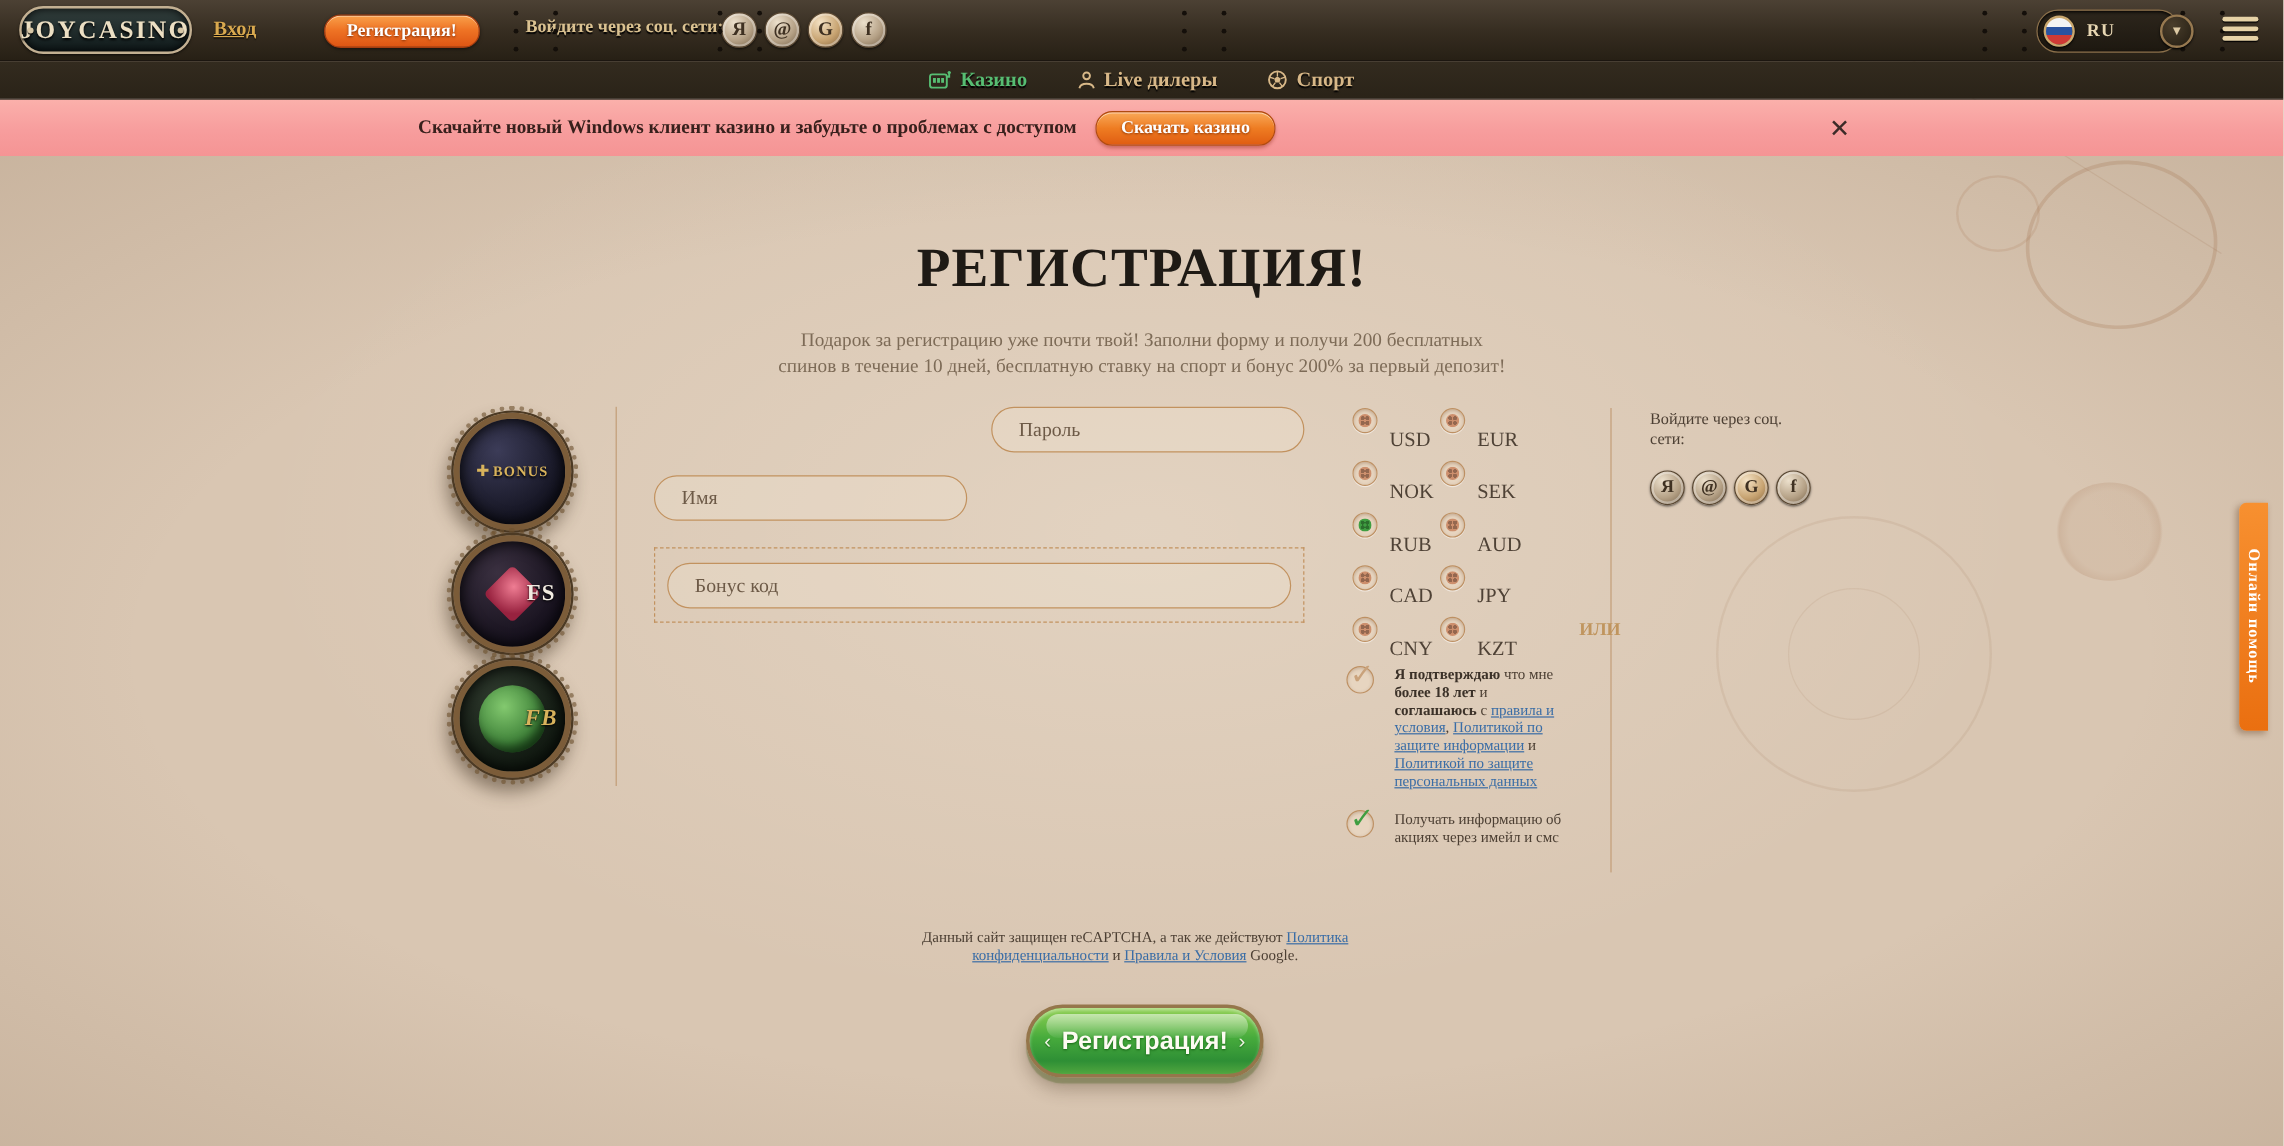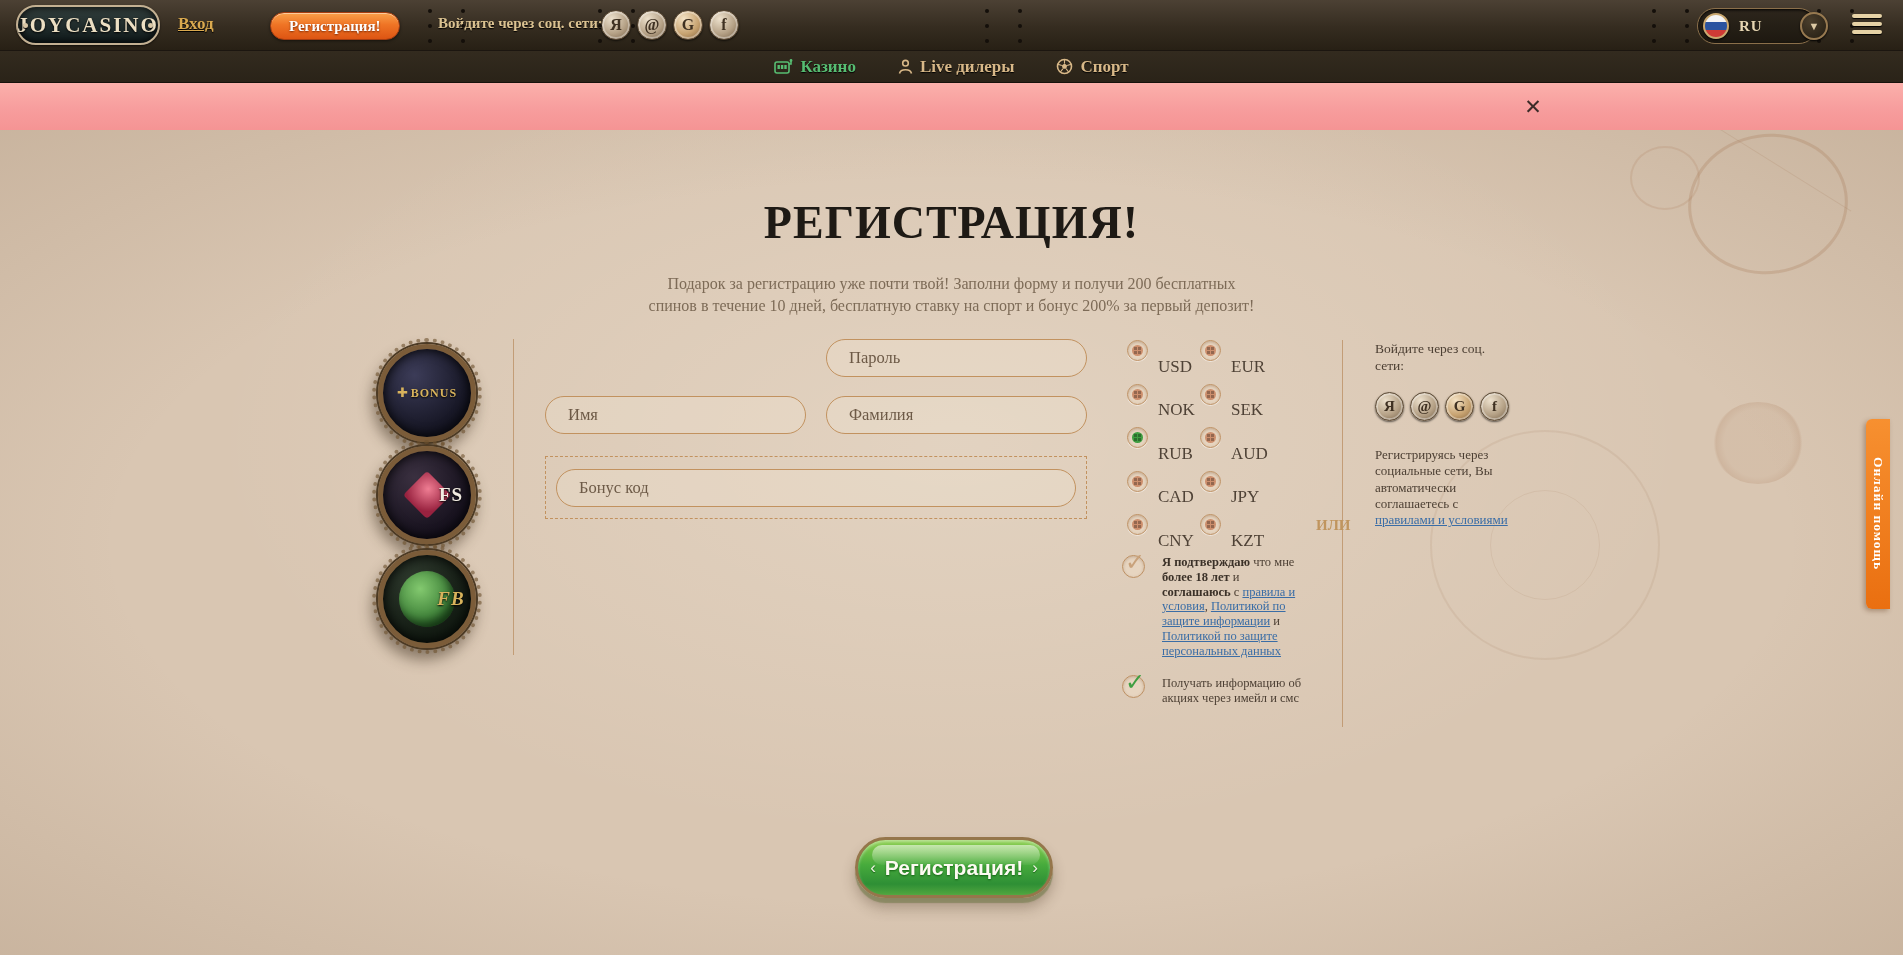--- a/index.html
+++ b/index.html
@@ -261,20 +261,24 @@
       <svg width="17" height="17" viewBox="0 0 17 17">
         <circle cx="8.5" cy="8.5" r="7" fill="none" stroke="#d8b888" stroke-width="1.6"></circle>
         <polygon points="8.5,5.5 11.2,7.6 10.2,10.8 6.8,10.8 5.8,7.6" fill="#d8b888"></polygon>
         <path d="M8.5 1.5 L8.5 5.5 M11.2 7.6 L15 6.2 M10.2 10.8 L12.6 14 M6.8 10.8 L4.4 14 M5.8 7.6 L2 6.2" stroke="#d8b888" stroke-width="1.1" fill="none"></path>
       </svg>
       <span>Спорт</span>
     </div>
   </nav>
 
   <div id="banner">
+    <div class="banner-inner">
+      <span class="banner-text">Скачайте новый Windows клиент казино и забудьте о проблемах с доступом</span>
+      <button class="banner-btn">Скачать казино</button>
+    </div>
     <div class="banner-close">✕</div>
   </div>
 
   <div id="vignette"></div>
   <div class="bgdecor ring1"></div>
   <div class="bgdecor ring2"></div>
   <div class="bgdecor stain1"></div>
   <div class="bgdecor sketch-gear"></div>
   <div class="bgdecor sketch-gear2"></div>
   <div class="sketch-line"></div>
@@ -296,21 +300,20 @@
   <div class="badge badge-fb">
     <div class="fb-ball"></div>
     <span class="badge-label">FB</span>
   </div>
 
   <div class="vline vline-left"></div>
   <div class="vline vline-right"></div>
 
   <input id="f-pass" class="field" type="password" placeholder="Пароль" style="">
   <input id="f-name" class="field" placeholder="Имя" style="">
-  <input id="f-last" class="field" placeholder="Фамилия" style="">
   <div class="bonus-box">
     <input id="f-bonus" class="field" placeholder="Бонус код" style="">
   </div>
 
   <div class="cur-grid">
     <div class="cur-cell">
       <span class="radio">
           <span class="dot"></span>
         </span>
       <span class="cur-label">USD</span>
@@ -383,24 +386,24 @@
   </div>
   <div class="promo-text">Получать информацию об акциях через имейл и смс</div>
 
   <div class="soc-title">Войдите через соц. сети:</div>
   <div class="coin-row soc-icons">
     <div class="coin">Я</div>
     <div class="coin">@</div>
     <div class="coin coin-google">G</div>
     <div class="coin">f</div>
   </div>
-  <div class="soc-note">
-    <span>Регистрируясь через социальные сети, Вы автоматически соглашаетесь с </span><a class="tlink">правилами и условиями</a>
-  </div>
-
+
+  <div class="recaptcha">
+    <span>Данный сайт защищен reCAPTCHA, а так же действуют </span><a class="tlink">Политика конфиденциальности</a><span> и </span><a class="tlink">Правила и Условия</a><span> Google.</span>
+  </div>
 
   <button class="submit-btn">
     <span class="submit-arrow">‹</span>
     <span class="submit-label">Регистрация!</span>
     <span class="submit-arrow">›</span>
   </button>
 
   <div class="help-tab">
     <span>Онлайн помощь</span>
   </div>

